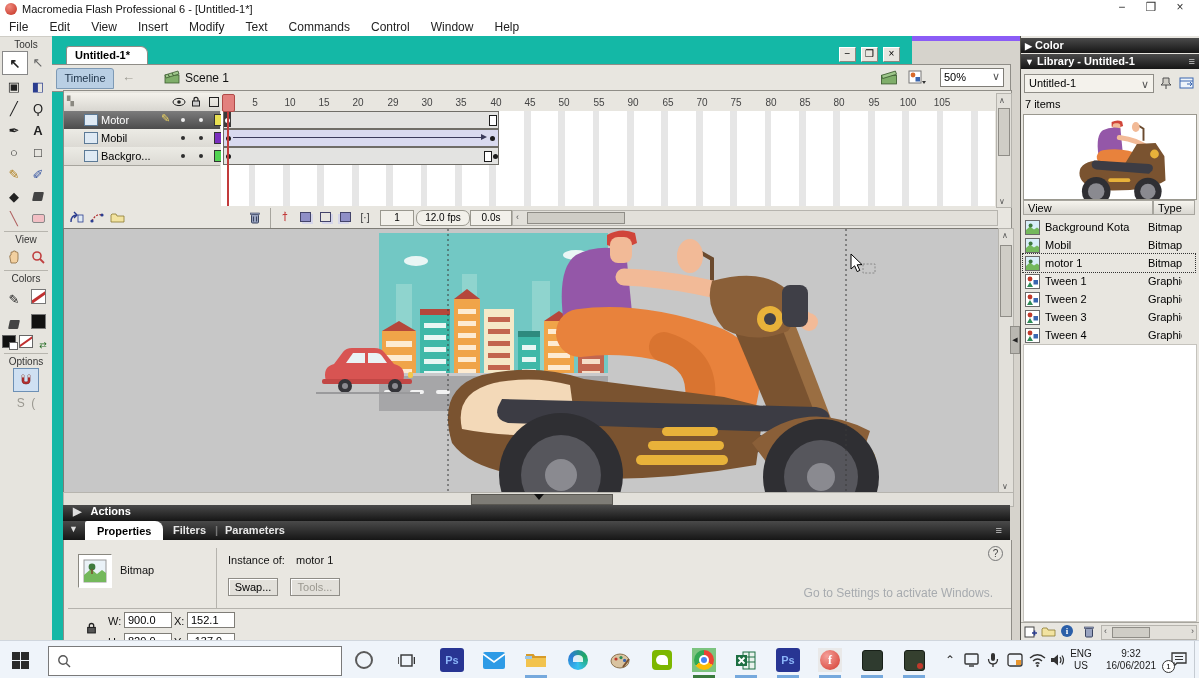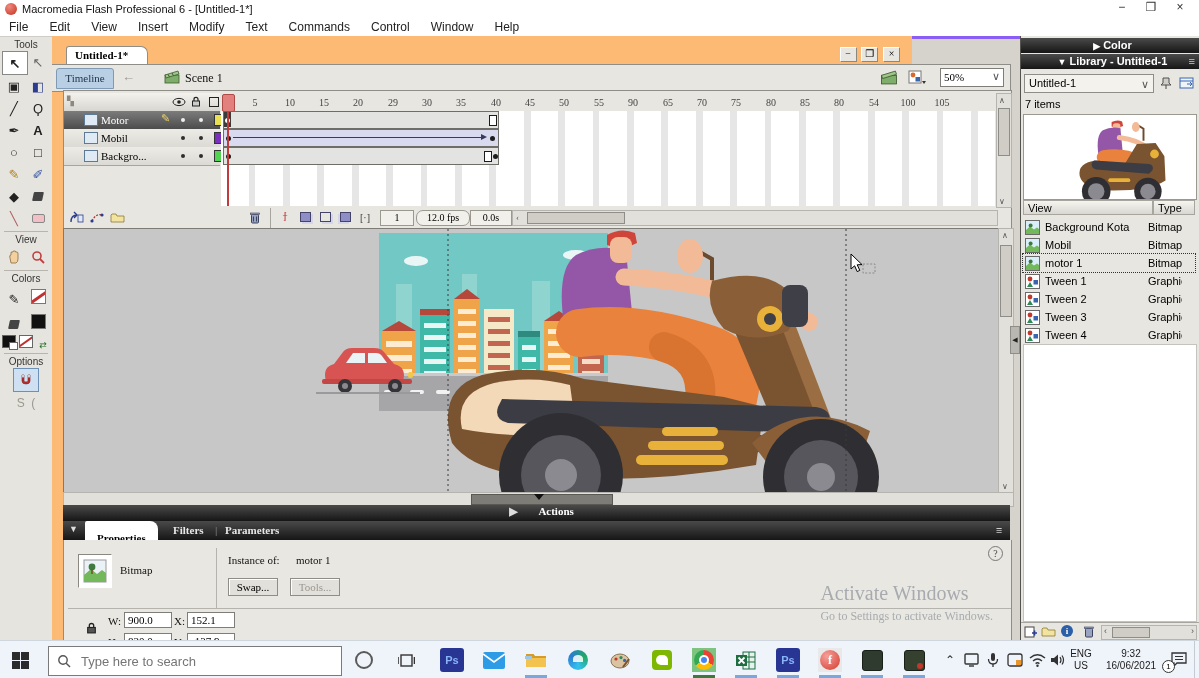--- a/index.html
+++ b/index.html
@@ -1,41 +1,41 @@
 <!DOCTYPE html>
 <html><head>
 <meta charset="utf-8">
 <style>
   html,body{margin:0;padding:0;}
   body{width:1199px;height:678px;position:relative;overflow:hidden;
        font-family:"Liberation Sans",sans-serif;background:#D6D3CC;font-size:11px;color:#000;}
   .abs{position:absolute;}
   
   #titlebar{left:0;top:0;width:1199px;height:18px;background:#fff;border-bottom:1px solid #E2E2E2;}
-  #menubar{left:0;top:18px;width:1199px;height:18px;background:#fff;border-bottom:3px solid #8b5cf6;}
+  #menubar{left:0;top:18px;width:1199px;height:18px;background:#fff;border-bottom:5px solid #8b5cf6;}
   .menu-item{display:inline-block;padding:2px 9px;font-size:12px;color:#222;}
   .winctl{width:26px;height:14px;text-align:center;font-size:12px;line-height:13px;color:#333;display:inline-block;}
   
-  .hdr-black{background:linear-gradient(#4a4a4a,#161616);color:#fff;font-weight:bold;font-size:11px;text-align:center;}
+  .hdr-black{background:linear-gradient(#4a4a4a,#161616);color:#fff;font-weight:bold;font-size:11px;}
   .btn3d{background:#E8E6E0;border:1px solid;border-color:#fff #8a8880 #8a8880 #fff;}
   .inset{background:#fff;border:1px solid;border-color:#8a8880 #fff #fff #8a8880;}
   .fieldbox{background:#fff;border:1px solid #7f7d77;font-size:11px;text-align:left;padding:1px 3px;}
   .scroll-track{background:#E2E0DA;border:1px solid #B6B4AE;}
   .scroll-thumb{background:#CFCDC6;border:1px solid #8f8d87;}
   .dot{width:4px;height:4px;border-radius:50%;background:#2e2e2e;display:inline-block;}
   
   #tools{left:0;top:36px;width:52px;height:604px;background:#E6E4DE;border-right:1px solid #9a988f;border-top:1px solid #cfcdc6;}
   .tool-sec{font-size:10px;color:#333;text-align:center;margin:2px 0 1px 0;}
   .tool-grid{display:grid;grid-template-columns:24px 24px;justify-content:center;}
   .tool{width:24px;height:22px;display:flex;align-items:center;justify-content:center;font-size:13px;color:#222;}
   .tool.sel{background:#fff;border:1px solid #888;}
   .tool.selblue{background:#cfe0f2;border:1px solid #6d90b5;}
   .tool-div{height:1px;background:#b7b5ae;margin:2px 4px;}
   
-  #center{left:52px;top:36px;width:860px;height:604px;background:#fdba74;font-family:Liberation Serif, serif;}
+  #center{left:52px;top:36px;width:860px;height:604px;background:#14b8a6;}
   #doctab{left:14px;top:10px;width:66px;height:18px;background:#fff;border:1px solid #8f8d87;border-bottom:none;
           border-radius:3px 7px 0 0;font-weight:bold;font-size:11px;padding:2px 6px 0 8px;}
   .docctl{width:15px;height:13px;font-size:10px;line-height:12px;text-align:center;display:inline-block;margin-left:2px;}
   #editbar{left:0;top:28px;width:958px;height:26px;background:#E8E6E0;border:1px solid #8f8d87;border-left:none;}
   #tl-btn{left:4px;top:3px;width:56px;height:19px;background:#B9CFE4;border:1px solid #7e9ab5;border-radius:3px 3px 0 0;
           text-align:center;line-height:18px;color:#21364c;}
   
   #timeline{left:11px;top:54px;width:947px;height:118px;background:#E8E6E0;border:1px solid #8f8d87;}
   #layerhdr{left:0;top:2px;width:156px;height:18px;background:linear-gradient(#f4f2ec,#d8d6d0);border-bottom:1px solid #a7a59e;}
   .layer-row{left:0;width:156px;height:18px;background:linear-gradient(#ecebe5,#dcdad4);border-bottom:1px solid #a7a59e;color:#000;}
@@ -56,21 +56,21 @@
   #playhead-cap{left:1px;top:1px;width:11px;height:16px;background:#e2807e;border:1px solid #b04a48;border-radius:2px;}
   #tlfooter{left:11px;top:172px;width:947px;height:20px;background:#E8E6E0;border:1px solid #8f8d87;border-top:none;}
   .tlf-ic{width:18px;height:16px;display:inline-flex;align-items:center;justify-content:center;font-size:12px;color:#333;}
   .tlf-box{border:1px solid #9a988f;background:#f2f0ea;height:14px;padding:0 4px;font-size:10px;line-height:14px;display:inline-block;}
   
   #stage{left:11px;top:192px;width:935px;height:264px;background:#C7C7C7;border:1px solid #7d7b75;overflow:hidden;}
   
   #actionsbar{left:11px;top:469px;width:947px;height:16px;}
   #propshdr{left:11px;top:485px;width:947px;height:19px;}
   .ptab{position:absolute;top:0;height:19px;line-height:19px;color:#e8e8e8;font-weight:bold;font-size:11px;}
-  .ptab.on{background:#fff;color:#000;border-radius:2px 8px 0 0;padding:8px 12px;}
+  .ptab.on{background:#fff;color:#000;border-radius:2px 8px 0 0;padding:1px 12px;}
   #propsbody{left:11px;top:504px;width:947px;height:100px;background:#E9E7E1;border:1px solid #8f8d87;border-top:none;}
   .plabel{font-size:11px;color:#111;}
   .pbtn{border:1px solid #8f8d87;background:#e2e0da;box-shadow:inset 1px 1px 0 #fff;font-size:11px;text-align:center;}
   .pbtn.dis{color:#9a9890;}
   #watermark{right:18px;top:42px;text-align:left;color:#a7abaf;}
   
   #rightpanel{left:1020px;top:36px;width:179px;height:604px;background:#E8E6E0;border-left:1px solid #55534d;}
   .rp-hdr{left:0;width:179px;height:15px;line-height:15px;padding-left:4px;box-sizing:border-box;}
   #libselect{background:#f4f2ec;border:1px solid #8f8d87;height:17px;line-height:16px;padding:0 4px;font-size:11px;}
   #preview{background:#fff;border:1px solid #9a988f;}
@@ -284,21 +284,21 @@
         <span class="rnum" style="left:299px">45</span>
         <span class="rnum" style="left:333px">50</span>
         <span class="rnum" style="left:368px">55</span>
         <span class="rnum" style="left:402px">90</span>
         <span class="rnum" style="left:437px">65</span>
         <span class="rnum" style="left:471px">70</span>
         <span class="rnum" style="left:505px">75</span>
         <span class="rnum" style="left:540px">80</span>
         <span class="rnum" style="left:574px">85</span>
         <span class="rnum" style="left:608px">80</span>
-        <span class="rnum" style="left:643px">54</span>
+        <span class="rnum" style="left:643px">95</span>
         <span class="rnum" style="left:677px">100</span>
         <span class="rnum" style="left:711px">105</span>
       </div>
 
       <div class="abs frow framegrid" style="top:18px;">
         <div class="abs span-gray" style="left:2px;top:0;width:274px;height:16px;"></div>
         <div class="abs" style="left:3px;top:0;width:7px;height:16px;background:#3b3b3b;"></div>
         <span class="kdot" style="left:4px;background:#fff;"></span>
         <span class="krect" style="left:268px;"></span>
       </div>
@@ -548,21 +548,21 @@
 
   <div class="abs scroll-track" style="left:11px;top:456px;width:949px;height:13px;">
     <div class="abs" style="left:407px;top:1px;width:140px;height:9px;background:#7e7c76;border:1px solid #5a5852;"></div>
     <div class="abs" style="left:470px;top:1px;width:0;height:0;border-top:6px solid #111;border-left:5px solid transparent;border-right:5px solid transparent;"></div>
   </div>
 
   <div class="abs" style="left:958px;top:290px;width:8px;height:26px;background:#b9b7b1;border:1px solid #8f8d87;font-size:7px;line-height:26px;text-align:center;color:#222;">◀</div>
 
   <div class="abs hdr-black" id="actionsbar">
     <span style="margin-left:10px;color:#ddd;">▶</span>
-    <span style="margin-left:18px;">Actions</span>
+    <span style="margin-left:6px;">Actions</span>
   </div>
 
   <div class="abs hdr-black" id="propshdr">
     <span class="abs" style="left:6px;top:3px;color:#ddd;font-size:9px;">▼</span>
     <span class="ptab on" style="left:22px;">Properties</span>
     <span class="ptab" style="left:110px;">Filters</span>
     <span class="ptab" style="left:152px;color:#777;">|</span>
     <span class="ptab" style="left:162px;">Parameters</span>
     <span class="abs" style="right:8px;top:3px;color:#ccc;">≡</span>
   </div>
@@ -594,21 +594,20 @@
     <span class="abs fieldbox" style="left:60px;top:72px;width:40px;">900.0</span>
     <span class="abs plabel" style="left:110px;top:75px;">X:</span>
     <span class="abs fieldbox" style="left:123px;top:72px;width:40px;">152.1</span>
     <span class="abs plabel" style="left:44px;top:96px;">H:</span>
     <span class="abs fieldbox" style="left:60px;top:93px;width:40px;">820.0</span>
     <span class="abs plabel" style="left:110px;top:96px;">Y:</span>
     <span class="abs fieldbox" style="left:123px;top:93px;width:40px;">-137.9</span>
     <div class="abs" style="right:8px;top:6px;width:13px;height:13px;border:1px solid #777;border-radius:50%;text-align:center;line-height:13px;font-size:10px;color:#444;">?</div>
 
     <div class="abs" id="watermark">
-      <div style="font-size:20px;">Activate Windows</div>
       <div style="font-size:12px;margin-top:4px;">Go to Settings to activate Windows.</div>
     </div>
   </div>
 </div>
 
 <div class="abs" id="rightpanel">
   <div class="abs rp-hdr hdr-black" style="top:2px;">
     <span style="font-size:9px;">▶</span>
     <span>Color</span>
   </div>
@@ -781,21 +780,20 @@
         <rect x="9" y="9" width="8" height="8" fill="#2b2b2b"></rect>
       </svg>
   </div>
   <div class="abs" id="searchbox">
     <span style="margin:0 8px;">
       <svg width="14" height="14" viewBox="0 0 14 14">
           <circle cx="6" cy="6" r="4.2" fill="none" stroke="#555" stroke-width="1.4"></circle>
           <line x1="9.2" y1="9.2" x2="13" y2="13" stroke="#555" stroke-width="1.4"></line>
         </svg>
     </span>
-    <input style="border: none; outline: none; font-size: 13px; width: 230px; font-family: &quot;Liberation Sans&quot;, sans-serif; color: rgb(34, 34, 34); background: transparent;" placeholder="Type here to search">
   </div>
   <div class="tb-ic" style="left:352px;">
       <span style="width:14px;height:14px;border:2px solid #5a5a5a;border-radius:50%;display:inline-block;"></span>
     </div>
   <div class="tb-ic" style="left:394px;">
     <svg width="17" height="15" viewBox="0 0 17 15">
         <rect x="3" y="2" width="11" height="11" fill="none" stroke="#333" stroke-width="1.4"></rect>
         <line x1="0" y1="4" x2="0" y2="11" stroke="#333" stroke-width="1.6"></line>
         <line x1="16.5" y1="4" x2="16.5" y2="11" stroke="#333" stroke-width="1.6"></line>
       </svg>

